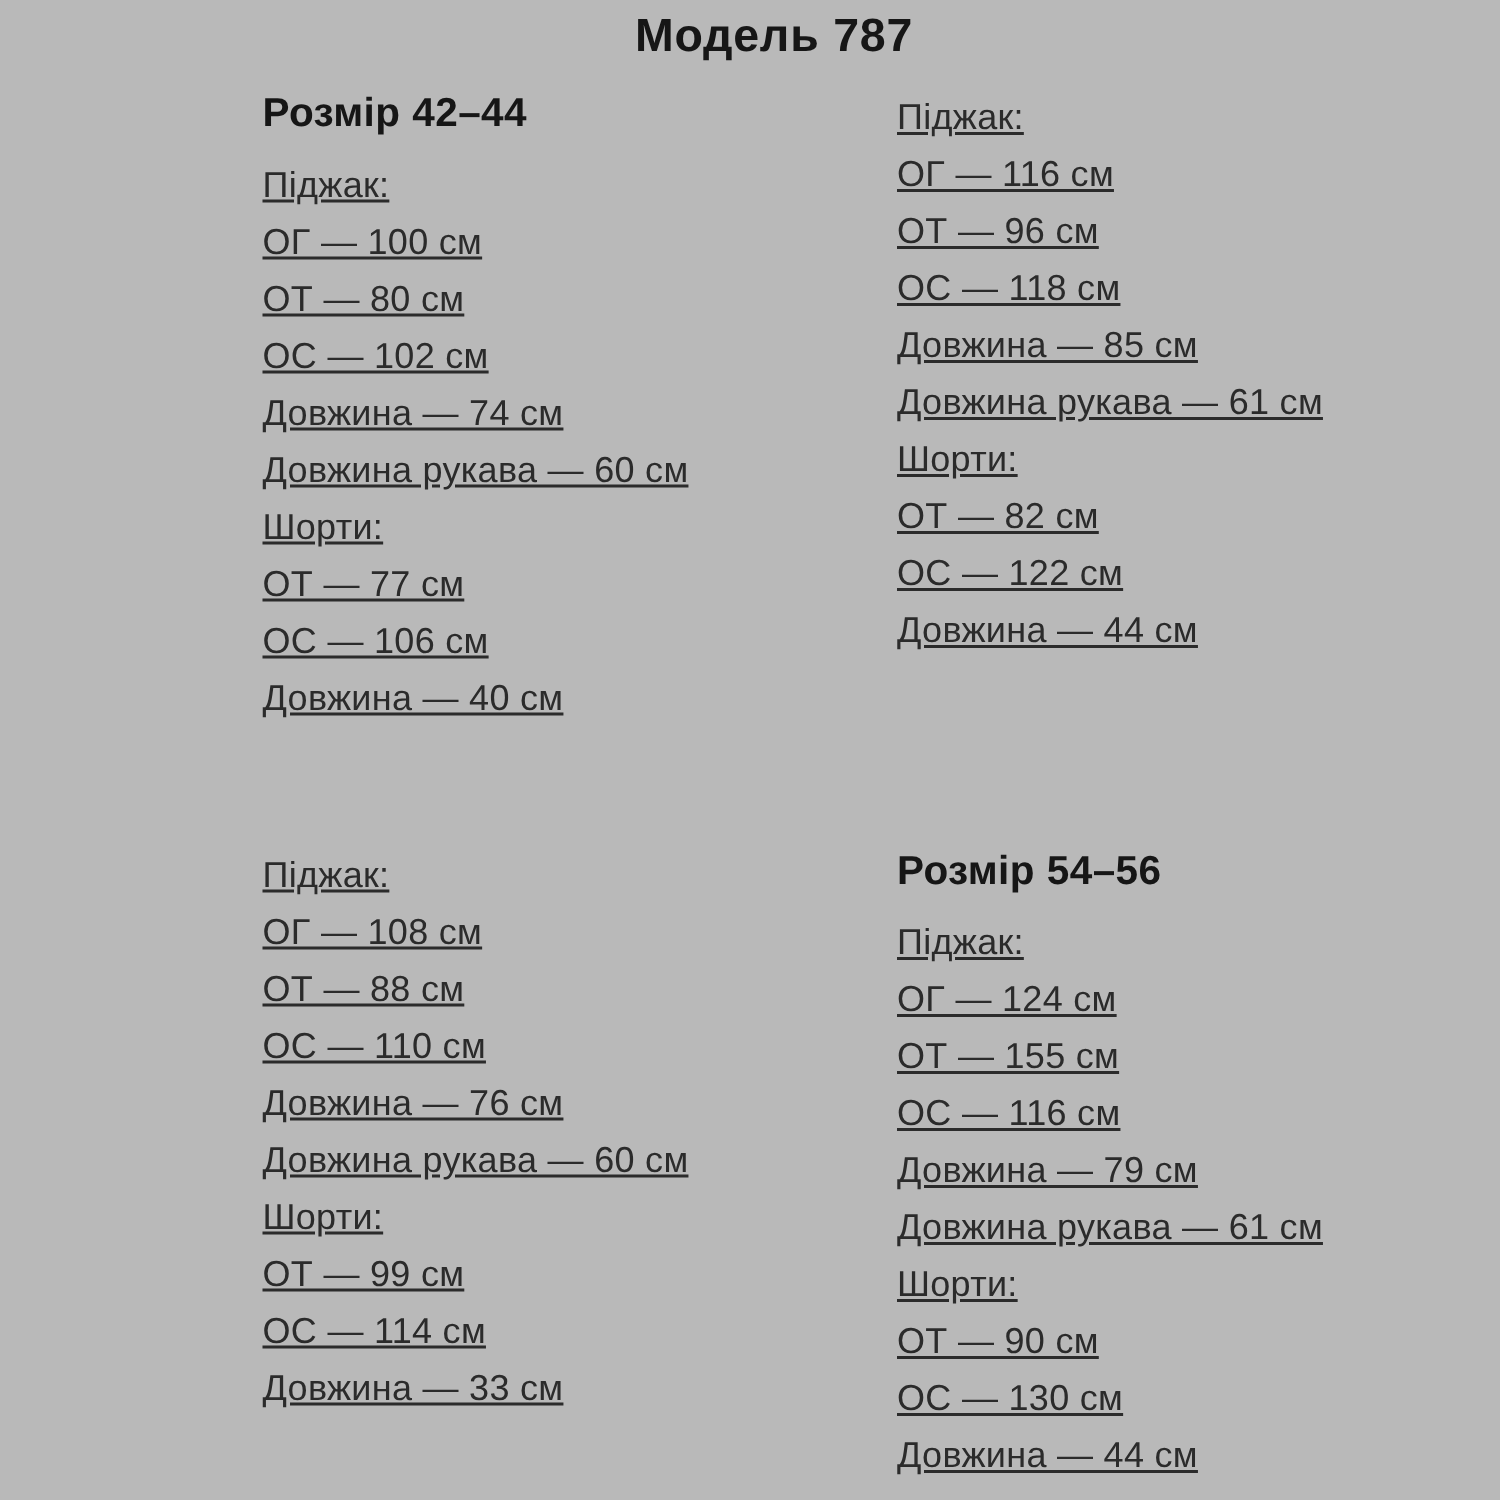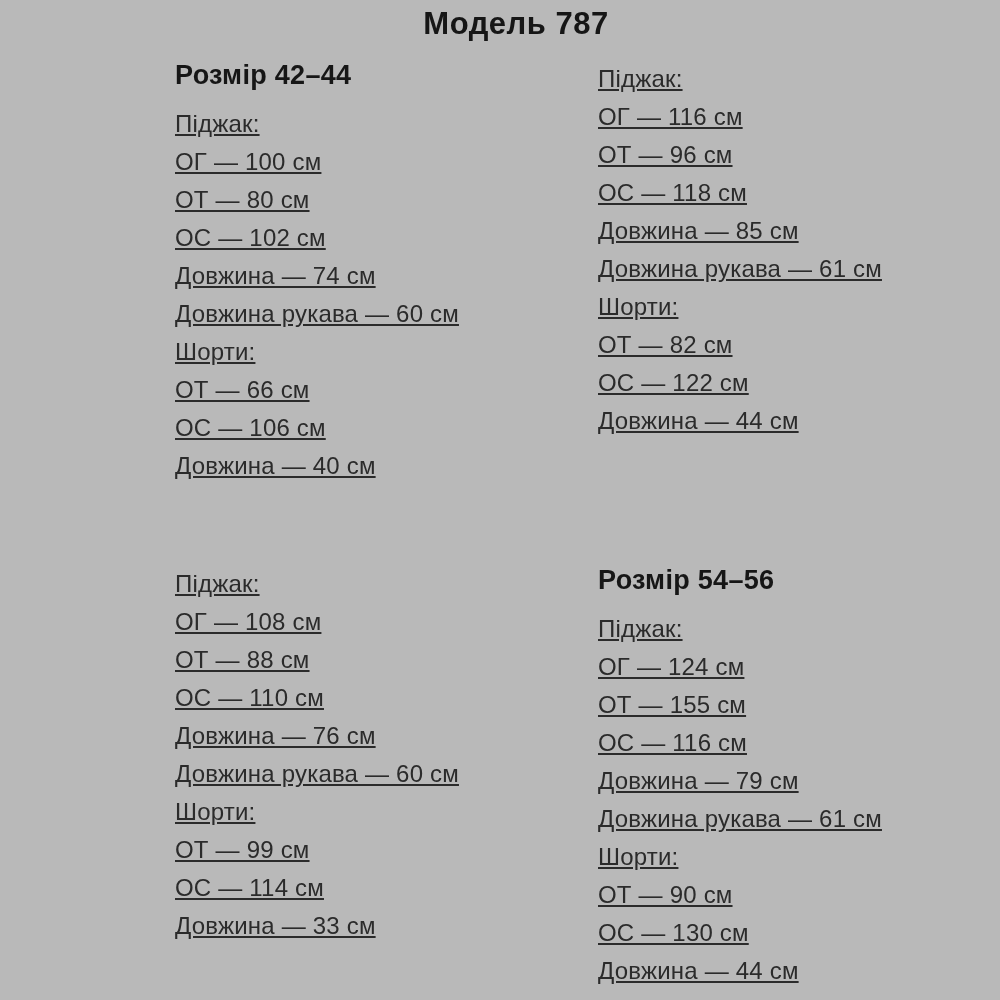--- a/index.html
+++ b/index.html
@@ -68,21 +68,21 @@
     <div class="size-block">
       <h2 class="size-heading">Розмір 42–44</h2>
       <div class="lines">
           <div class="measurement-line">Піджак:</div>
           <div class="measurement-line">ОГ — 100 см</div>
           <div class="measurement-line">ОТ — 80 см</div>
           <div class="measurement-line">ОС — 102 см</div>
           <div class="measurement-line">Довжина — 74 см</div>
           <div class="measurement-line">Довжина рукава — 60 см</div>
           <div class="measurement-line">Шорти:</div>
-          <div class="measurement-line">ОТ — 66 см</div>
+          <div class="measurement-line">ОТ — 77 см</div>
           <div class="measurement-line">ОС — 106 см</div>
           <div class="measurement-line">Довжина — 40 см</div>
         </div>
     </div>
 
     <div class="size-block">
       <div class="lines">
           <div class="measurement-line">Піджак:</div>
           <div class="measurement-line">ОГ — 116 см</div>
           <div class="measurement-line">ОТ — 96 см</div>

